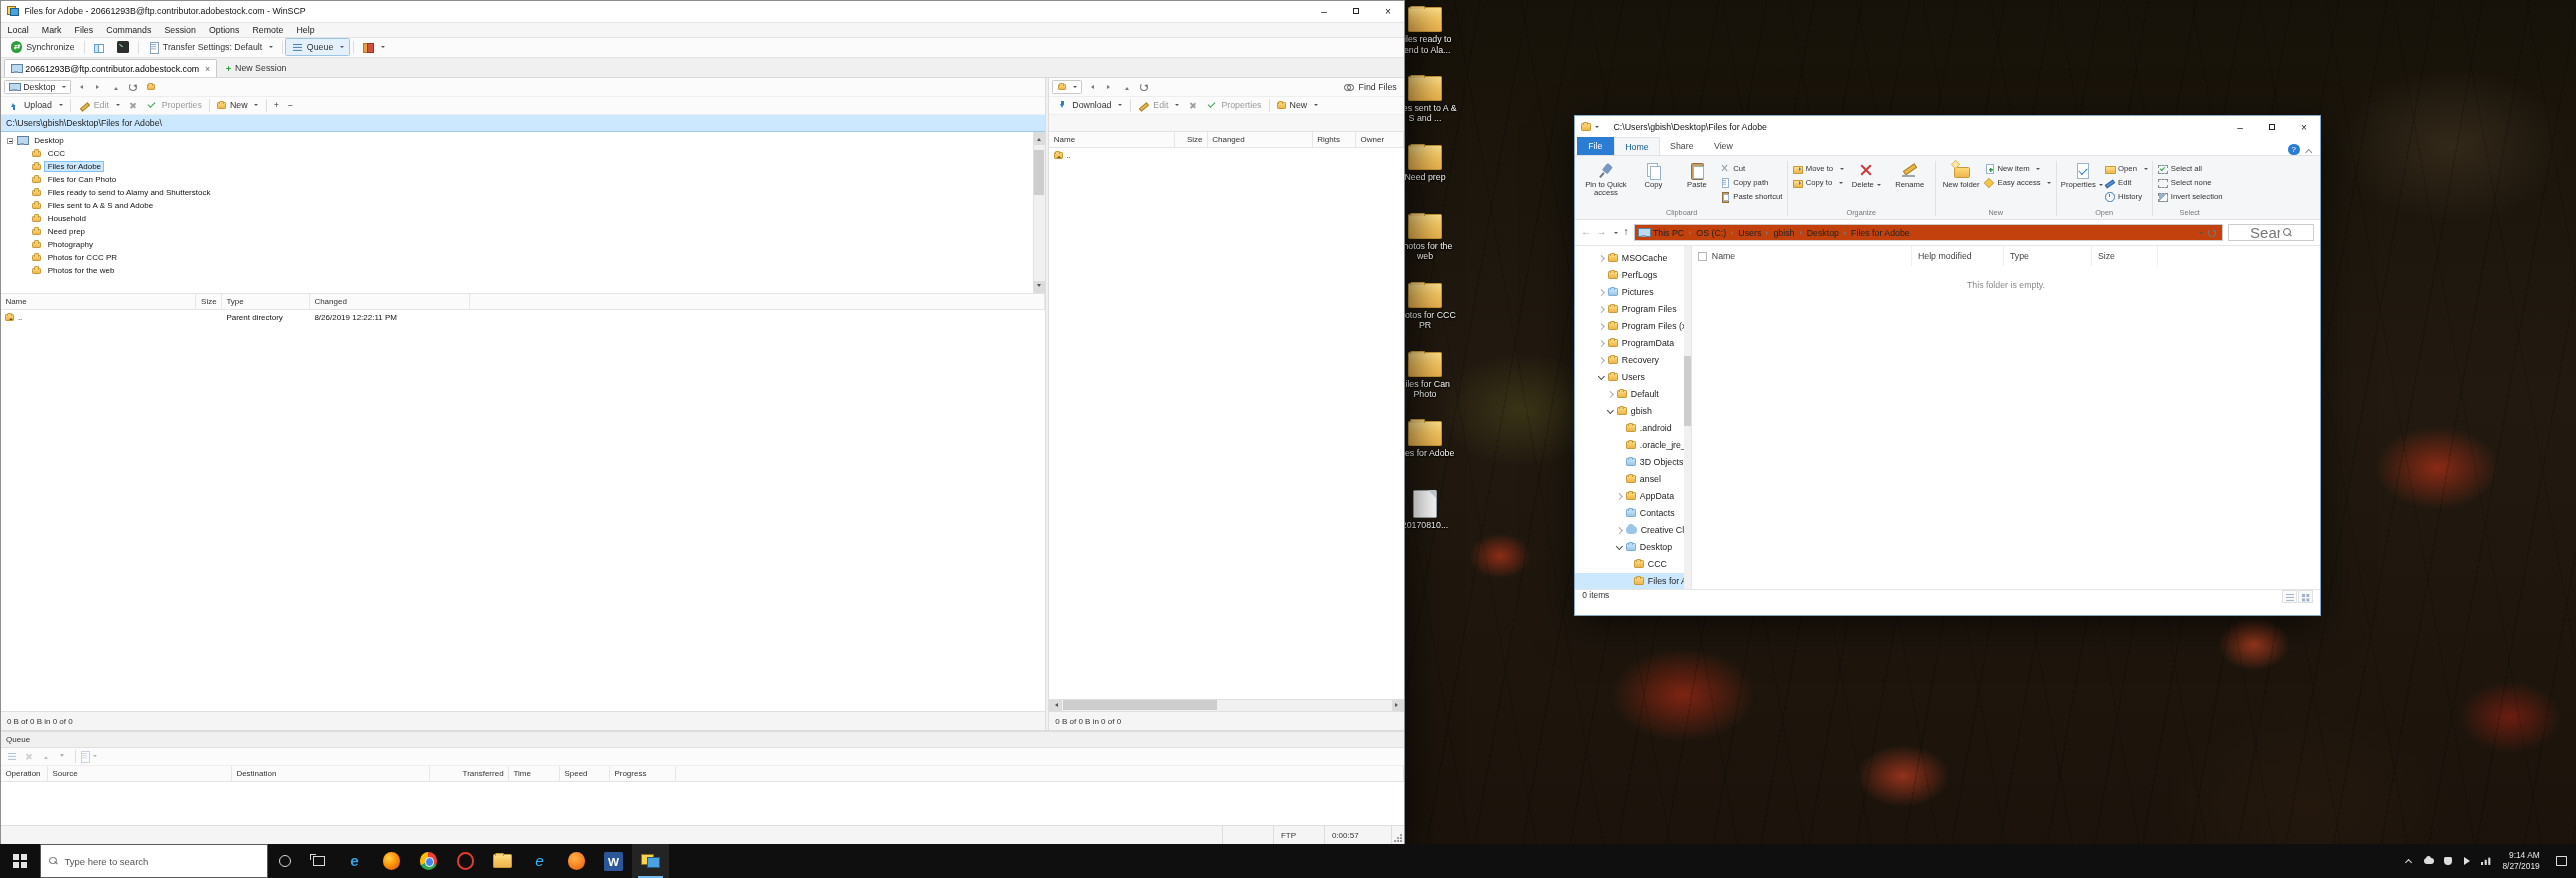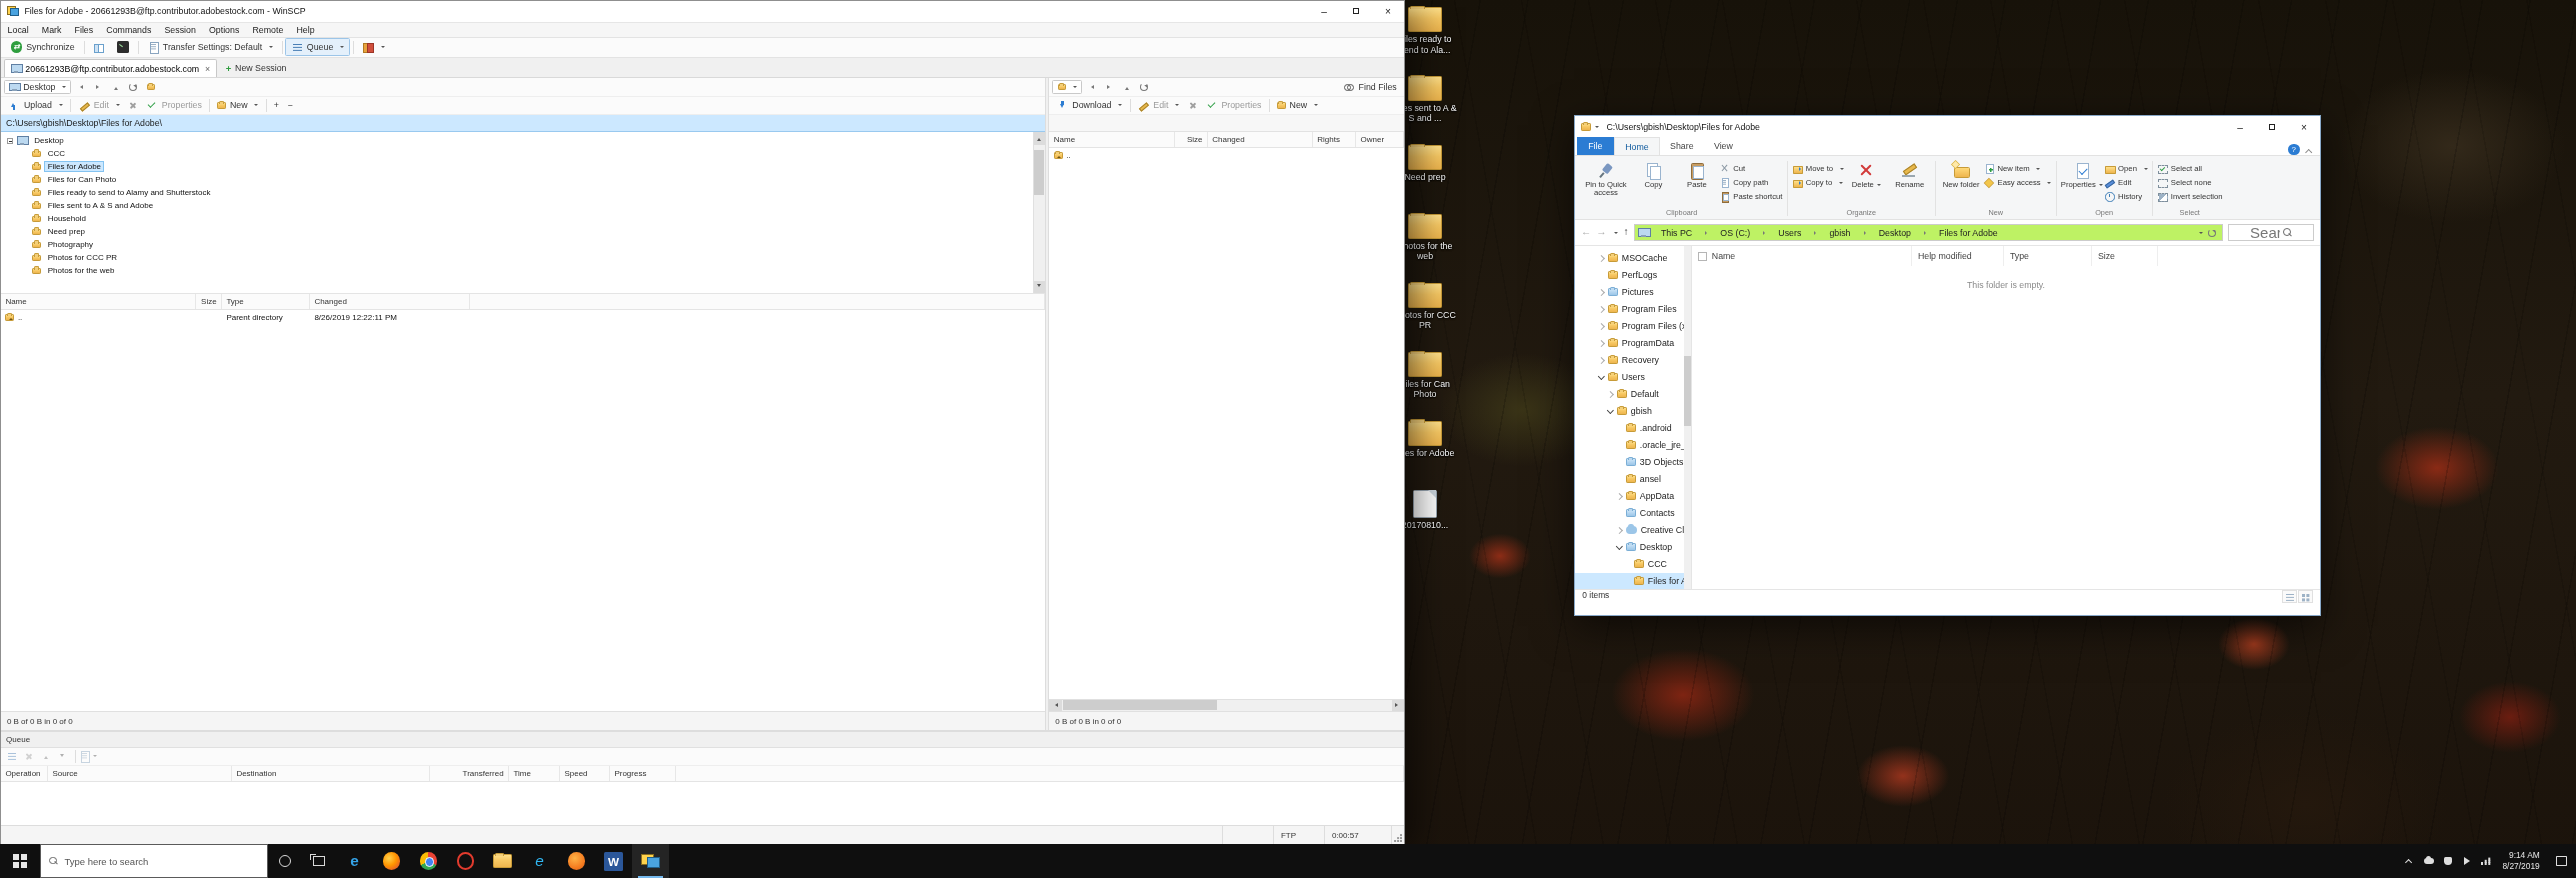--- a/index.html
+++ b/index.html
@@ -145,21 +145,21 @@
   .q-body{flex:1;background:#fff}
   .ws-statusbar{height:19px;background:#f5f5f5;border-top:0.7px solid #ddd;display:flex;align-items:stretch;font-size:8px;color:#333;flex:none}
   .sb-cell{border-right:0.7px solid #ddd;display:flex;align-items:center;padding:0 6.6px;white-space:nowrap}
   .sb-cell.main{flex:1}
   .grip{width:11.7px;position:relative}
   .grip::before{content:"";position:absolute;right:2.2px;bottom:2.2px;width:1.5px;height:1.5px;background:#999;box-shadow:-2.9px 0 #999,0 -2.9px #999,-2.9px -2.9px #999,-5.9px 0 #999,0 -5.9px #999}
 
   
   .explorer{position:absolute;left:1574px;top:115px;width:747px;height:501px;background:#fff;border:0.7px solid #88a8c8;box-shadow:0 10.2px 38px rgba(0,0,0,.6);display:flex;flex-direction:column}
   .ex-titlebar{height:22px;display:flex;align-items:center;padding-left:5.9px;font-size:8.8px;color:#111;flex:none}
-  .ex-title{margin-left:7px;flex:1;white-space:nowrap;overflow:hidden}
+  .ex-title{margin-left:14px;flex:1;white-space:nowrap;overflow:hidden}
   .ex-tabs{height:18.3px;display:flex;align-items:flex-end;background:#fff;border-bottom:0.7px solid #e2e2e2;padding-left:1.5px;flex:none;font-size:8.8px}
   .ex-tab{padding:0 10.2px;height:18.3px;display:flex;align-items:center;color:#444}
   .ex-tab.file{background:#2b7cd3;color:#fff;padding:0 11.7px}
   .ex-tab.active{color:#0f5a9e;background:#f5f6f7;border:0.7px solid #e2e2e2;border-bottom:none}
   .ex-help{margin-left:auto;width:11.7px;height:11.7px;border-radius:50%;background:#2b7cd3;color:#fff;font-size:8px;display:flex;align-items:center;justify-content:center;margin-right:5.9px}
   .ex-chevup{width:7.3px;height:7.3px;position:relative;margin-right:7.3px}
   .ex-chevup::before{content:"";position:absolute;left:0.7px;top:2.2px;width:4.4px;height:4.4px;border-left:1.1px solid #888;border-top:1.1px solid #888;transform:rotate(45deg)}
   .ex-ribbon{height:64px;background:#f5f6f7;border-bottom:0.7px solid #e2e2e2;display:flex;align-items:stretch;padding:1.5px 1.5px 0;flex:none}
   .rgroup{display:flex;flex-direction:column}
   .rg-body{flex:1;display:flex;align-items:flex-start;gap:1.5px;padding:2.2px 4.4px 0}
@@ -201,21 +201,21 @@
   .mic-pencil::before{content:"";position:absolute;left:0.7px;top:4.4px;width:8px;height:2.2px;background:#5a8edb;border:0.7px solid #39689f;transform:rotate(-35deg)}
   .mic-clock::before{content:"";position:absolute;left:1.1px;top:1.1px;width:7.3px;height:7.3px;border:1.2px solid #3f7fb8;border-radius:50%}
   .mic-clock::after{content:"";position:absolute;left:4.8px;top:2.9px;width:1.2px;height:2.9px;background:#3f7fb8}
   .mic-selectall::before{content:"";position:absolute;left:1.5px;top:1.5px;width:7.3px;height:7.3px;border:0.7px dashed #7f8f9c}
   .mic-selectall::after{content:"";position:absolute;left:2.9px;top:3.7px;width:3.7px;height:2.2px;border-left:1.2px solid #2e9e44;border-bottom:1.2px solid #2e9e44;transform:rotate(-45deg)}
   .mic-selectnone::before{content:"";position:absolute;left:1.5px;top:1.5px;width:7.3px;height:7.3px;border:0.7px dashed #7f8f9c}
   .mic-invert::before{content:"";position:absolute;left:1.5px;top:1.5px;width:7.3px;height:7.3px;border:0.7px dashed #7f8f9c;background:linear-gradient(135deg,#9db2c6 50%,#fff 50%)}
   .ex-addressbar{height:25.6px;display:flex;align-items:center;gap:5.1px;padding:0 5.9px;background:#fff;border-bottom:0.7px solid #e5e5e5;flex:none}
   .nav-arr{font-size:10.2px;color:#b0b0b0;line-height:1}
   .nav-arr.en{color:#444}
-  .addr-box{flex:1;height:17.6px;border:0.7px solid #ccc;display:flex;align-items:center;padding:0 3.7px;gap:8px;font-size:8.8px;color:#222;background:#bef264;min-width:0;overflow:hidden}
+  .addr-box{flex:1;height:17.6px;border:0.7px solid #ccc;display:flex;align-items:center;padding:0 3.7px;gap:0;font-size:8.8px;color:#222;background:#c2410c;min-width:0;overflow:hidden}
   .crumb{padding:0 4.4px;white-space:nowrap}
   .crumb-sep{width:0;height:0;border-top:2.6px solid transparent;border-bottom:2.6px solid transparent;border-left:2.9px solid #777;margin:0 0.7px;flex:none}
   .addr-right{margin-left:auto;display:flex;align-items:center;gap:5.1px;padding-right:2.2px}
   .search-box{width:86px;height:17.6px;border:0.7px solid #ccc;display:flex;align-items:center;padding:0 21px;font-size:15px;color:#777;gap:2.9px;flex:none}
   .search-box span{flex:1;overflow:hidden;white-space:nowrap}
   .ex-content{flex:1;display:flex;min-height:0}
   .ex-nav{width:117px;border-right:0.7px solid #e5e5e5;padding-top:3.7px;position:relative;overflow:hidden;font-size:8.8px;color:#222;flex:none}
   .nv{height:17px;display:flex;align-items:center;gap:3.7px;white-space:nowrap;overflow:hidden;padding-right:7.3px}
   .nv.i1{padding-left:22px}.nv.i2{padding-left:31px}.nv.i3{padding-left:40px}.nv.i4{padding-left:48px}
   .nv.selected{background:#cce8ff}

